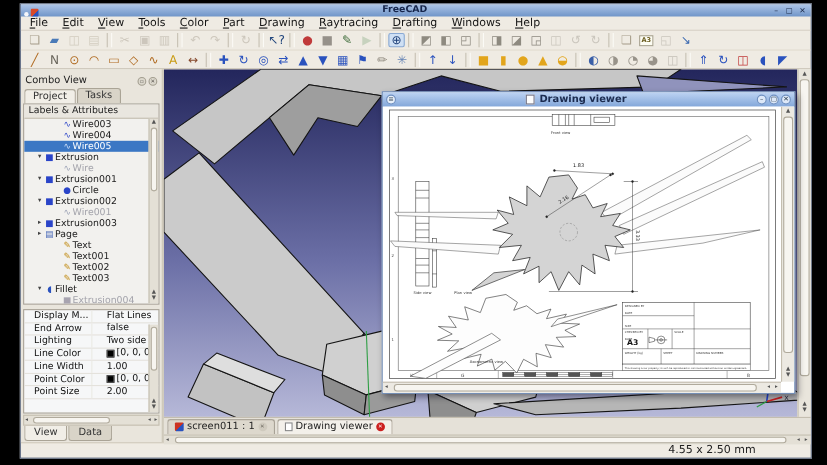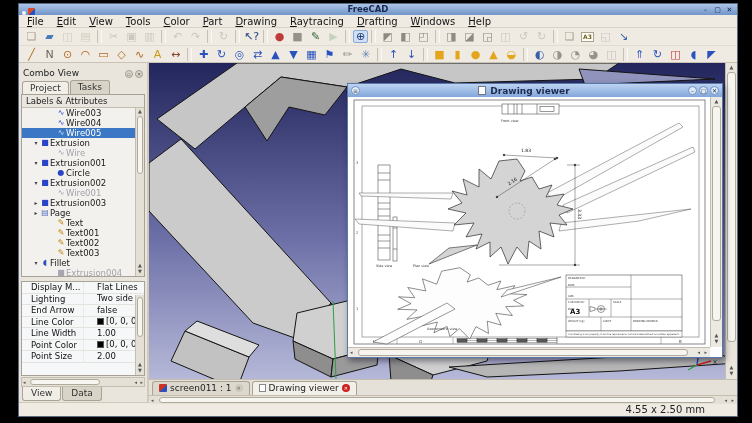--- a/index.html
+++ b/index.html
@@ -109,21 +109,21 @@
   .dwg-title { font-size:9px; font-weight:bold; color:#1c2c50; }
   .dwg-controls { display:flex; gap:2px; }
   .dwg-btn { width:9px; height:9px; border-radius:50%; background:#dde8f8; border:1px solid #7090c0;
     font-size:6px; line-height:8px; text-align:center; color:#234;}
   .dwg-body { position:relative; flex:1; background:#fff; }
   .dwg-sheet { position:absolute; left:1px; top:0; }
   .dwg-vscroll { position:absolute; right:0; top:0; width:12px; bottom:10px; background:#ece9e2; border-left:1px solid #c4beb0;}
   .dwg-hscroll { position:absolute; left:0; right:12px; bottom:0; height:10px; background:#ece9e2; border-top:1px solid #c4beb0;}
 
   .statusbar { height:14px; flex:none; border-top:1px solid #cfc9bb; display:flex; align-items:center;
-    justify-content:flex-end; padding-right:32px; font-size:10px; color:#222; }
+    justify-content:flex-end; padding-right:50px; font-size:10px; color:#222; }
 
   svg text { font-family:"DejaVu Sans", sans-serif; }
 </style>
 </head>
 <body>
 
 <div class="screen">
   <div class="app-window">
 
     <div class="titlebar">
@@ -689,32 +689,32 @@
 
               <div class="prow">
                 <span class="c1">Display M...</span>
                 <span class="c2">
 
                   <span>Flat Lines</span>
                 </span>
               </div>
 
               <div class="prow">
+                <span class="c1">End Arrow</span>
+                <span class="c2">
+
+                  <span>false</span>
+                </span>
+              </div>
+
+              <div class="prow">
                 <span class="c1">Lighting</span>
                 <span class="c2">
 
                   <span>Two side</span>
-                </span>
-              </div>
-
-              <div class="prow">
-                <span class="c1">End Arrow</span>
-                <span class="c2">
-
-                  <span>false</span>
                 </span>
               </div>
 
               <div class="prow">
                 <span class="c1">Line Color</span>
                 <span class="c2">
                   <span class="swatch shown" style="background: rgb(0, 0, 0);"></span>
                   <span>[0, 0, 0]</span>
                 </span>
               </div>

